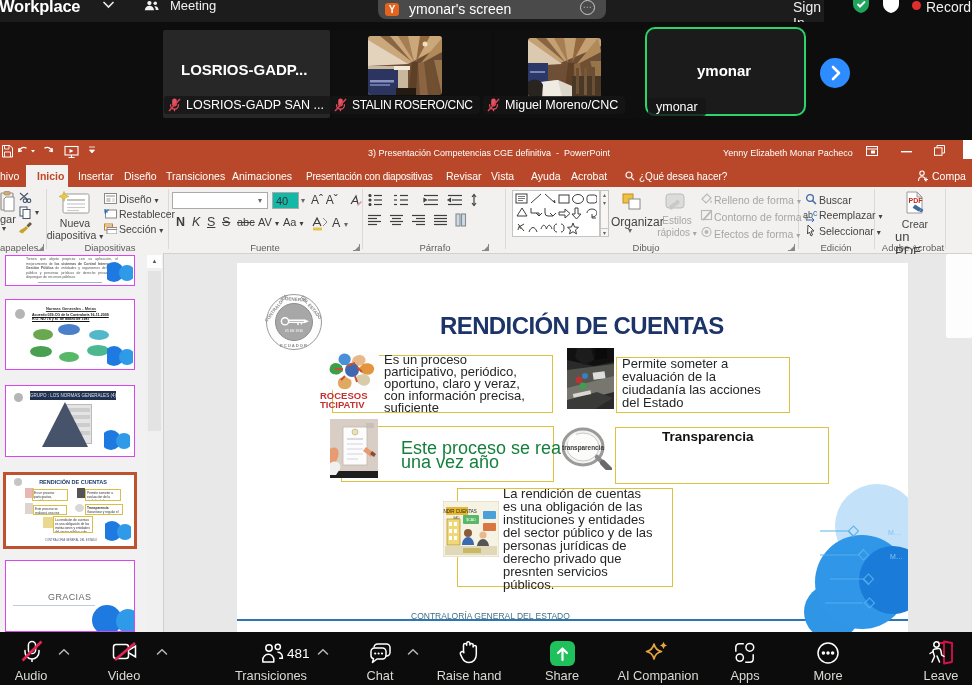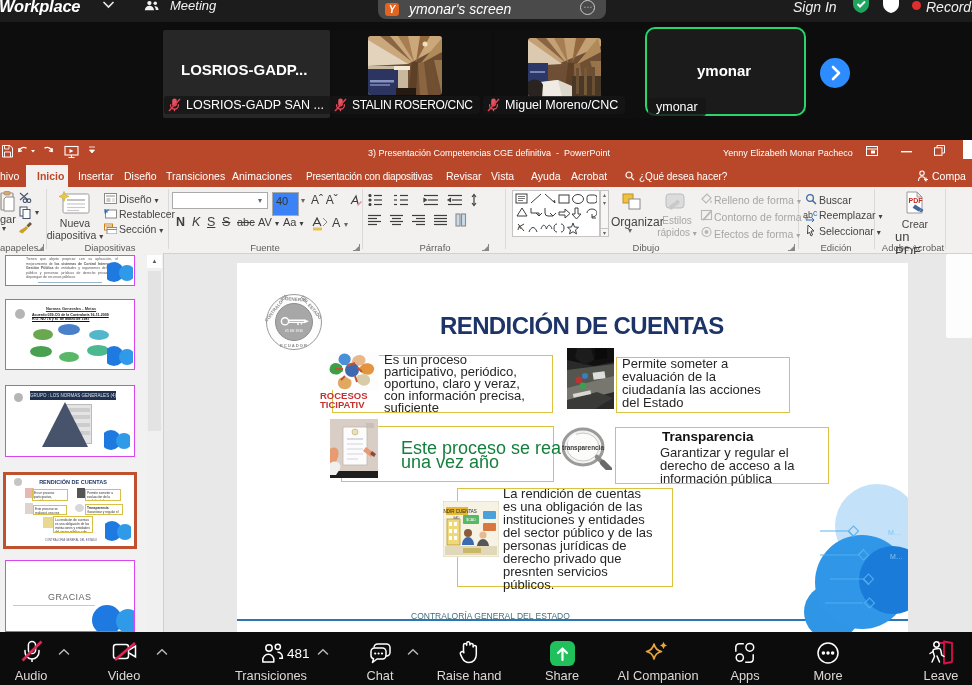--- a/index.html
+++ b/index.html
@@ -2,21 +2,21 @@
 <html><head>
 <meta charset="utf-8">
 <style>
   * { margin:0; padding:0; box-sizing:border-box; }
   html,body { width:972px; height:685px; overflow:hidden; background:#000; }
   body { font-family:"Liberation Sans", sans-serif; }
   #root { position:relative; width:972px; height:685px; background:#0d0d0d; overflow:hidden; }
   .abs { position:absolute; }
 
   
-  #topbar { position:absolute; left:0; top:0; width:972px; height:22px; background:#1c1c1c; color:#fff;font-style:italic; }
+  #topbar { position:absolute; left:0; top:0; width:824px; height:22px; background:#1c1c1c; color:#fff; }
   
   .tilelabel { position:absolute; height:18px; background:rgba(22,22,22,0.82); color:#fff;
     font-size:12.5px; line-height:18px; border-radius:3px; padding:0 7px 0 4px; white-space:nowrap; display:flex; align-items:center;}
   .tilelabel svg { margin-right:5px; }
   
   #ppt { position:absolute; left:0; top:140px; width:972px; height:492px; background:#e9e8e8; }
   .red { background:#b9482a; }
   .menuitem { color:#fff; font-size:10.5px; }
   .glabel { position:absolute; top:55px; font-size:9.5px; color:#605e5c; text-align:center; }
   .launcher { position:absolute; top:57px; width:7px; height:7px; border-left:1px solid #8a8886; border-top:1px solid #8a8886; transform:rotate(180deg); }
@@ -311,21 +311,21 @@
       <svg class="abs" style="left:104px; top:36px;" width="13" height="11" viewBox="0 0 13 11">
           <rect x="0.5" y="1" width="8" height="6" fill="#fff" stroke="#c9821e"></rect>
           <line x1="0.5" y1="3" x2="8.5" y2="3" stroke="#c9821e"></line>
           <rect x="3" y="4.5" width="10" height="6.5" fill="#fff" stroke="#8a8a8a"></rect>
           <line x1="3" y1="6.5" x2="13" y2="6.5" stroke="#8a8a8a"></line>
         </svg>
       <div class="abs" style="left:119px; top:36px; font-size:10.5px; color:#444;">Sección <span style="font-size:8px;">▾</span></div>
 
       <div class="abs" style="left:172px; top:5px; width:96px; height:17px; background:#fff; border:1px solid #aaa;"></div>
       <div class="abs" style="left:258px; top:9px; font-size:8px; color:#666;">▾</div>
-      <div class="abs" style="left:272px; top:5px; width:27px; height:24px; background:#3b82f6; border:1px solid #aaa; font-size:11px; color:#333; padding:2px 0 0 3px;">40</div>
+      <div class="abs" style="left:272px; top:5px; width:27px; height:17px; background:#14b8a6; border:1px solid #aaa; font-size:11px; color:#333; padding:2px 0 0 3px;">40</div>
       <div class="abs" style="left:301px; top:9px; font-size:8px; color:#666;">▾</div>
       <div class="abs" style="left:311px; top:6px; font-size:12px; color:#3e3e3e;">Aˆ Aˇ</div>
       <svg class="abs" style="left:348px; top:7px;" width="14" height="14" viewBox="0 0 14 14">
           <path d="M3 10 L8 2 L10 10 M4.5 7.5 h4.5" stroke="#3e3e3e" fill="none" stroke-width="1.2"></path>
           <path d="M9 11 l4 -4 1 1 -4 4 Z" fill="#e08ab8"></path>
         </svg>
       <div class="abs" style="left:176px; top:28px; font-size:12.5px; color:#3e3e3e; font-weight:bold;">N</div>
       <div class="abs" style="left:192px; top:28px; font-size:12.5px; color:#3e3e3e; font-style:italic;">K</div>
       <div class="abs" style="left:207px; top:28px; font-size:12.5px; color:#3e3e3e; text-decoration:underline;">S</div>
       <div class="abs" style="left:222px; top:28px; font-size:12.5px; color:#3e3e3e; text-decoration:line-through;">S</div>
@@ -626,21 +626,20 @@
         <line x1="17" y1="40" x2="28" y2="40" stroke="#c8c8d8" stroke-width="0.8"></line>
         <path d="M0 30 C6 26 10 30 8 38 L4 48 H0 Z" fill="#e89a70"></path>
         <path d="M0 44 C6 40 12 44 10 50 L6 56 H0 Z" fill="#f0f0ee"></path>
         <path d="M36 28 l8 6 -3 4 -8 -6 Z" fill="#e89a70"></path>
         <path d="M42 32 l4 3 -2 3 -4 -3 Z" fill="#8a4a3a"></path>
         <rect x="36" y="4" width="8" height="5" fill="#c8c0b8"></rect>
       </svg>
 
       <div class="ybox" style="left:378px; top:164px; width:214px; height:57px;"></div>
       <div class="abs" style="left:425px; top:166px; font-size:13.5px; color:#111; font-weight:bold;">Transparencia</div>
-      <div class="abs" style="left:423px; top:183px; font-size:13px; color:#262626; line-height:13px;">Garantizar y regular el<br>derecho de acceso a la<br>información pública</div>
       <svg class="abs" style="left:325px; top:164px;" width="50" height="43" viewBox="0 0 50 43">
         <rect width="50" height="43" fill="#fff"></rect>
         <ellipse cx="21" cy="20" rx="20" ry="18" fill="#f2f2f0" stroke="#9a9a9a" stroke-width="3"></ellipse>
         <ellipse cx="21" cy="20" rx="16" ry="14" fill="#fbfbfa" stroke="#c8c8c8" stroke-width="1"></ellipse>
         <path d="M14 8 C8 11 6 16 8 21" stroke="#fff" stroke-width="3" fill="none"></path>
         <text x="21" y="23" text-anchor="middle" font-size="6.4" font-weight="bold" fill="#3a3a3a" font-family="Liberation Sans">transparencia</text>
         <path d="M35 30 l8 8" stroke="#8a8a8a" stroke-width="4.5" stroke-linecap="round"></path>
         <path d="M41 36 l6 6" stroke="#6a6a6a" stroke-width="6" stroke-linecap="round"></path>
       </svg>
 

